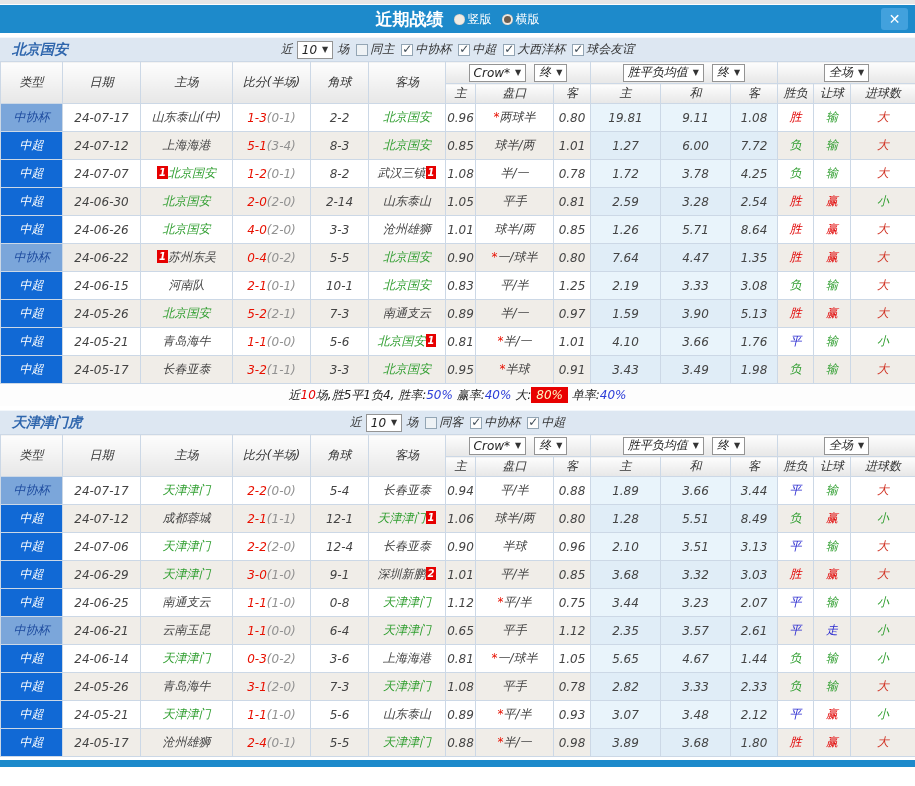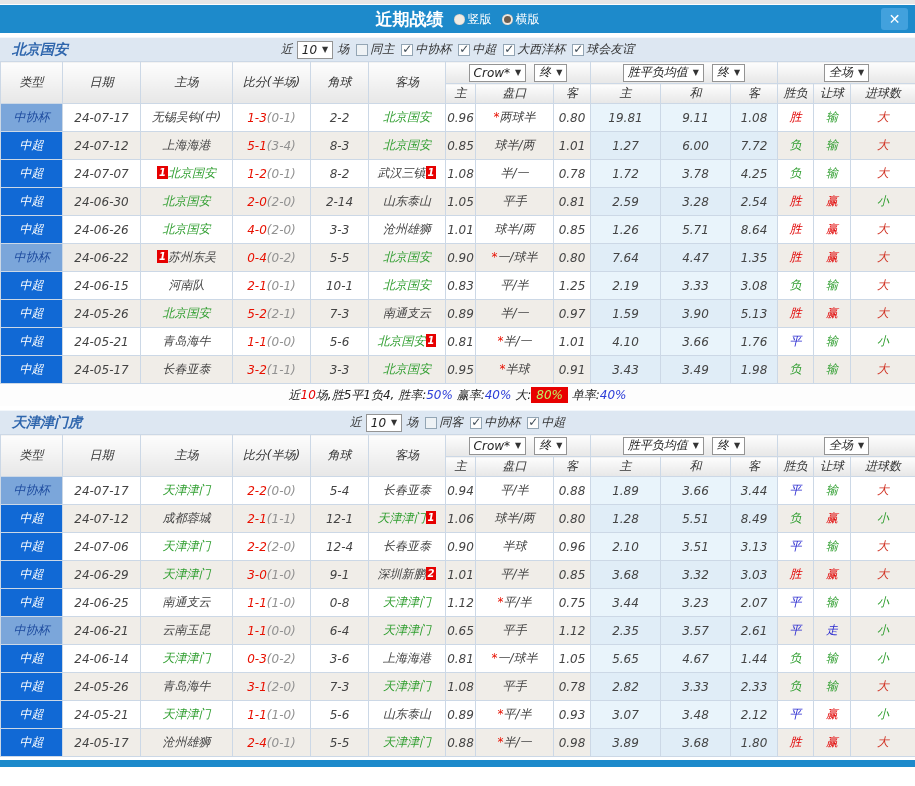--- a/index.html
+++ b/index.html
@@ -43,21 +43,21 @@
   .score-main { color:#e81000; }
   .score-half { color:#919191; }
   .focus-team { color:#2f9e2f; }
   .card-badge { display:inline-block; background:#e60000; color:#fff; font-size:10px; font-weight:bold; line-height:13px; padding:0 2px; vertical-align:1px; }
   .star { color:#e81000; }
 
   .summary { height:22px; line-height:22px; text-align:center; font-size:12px; color:#222; background:#fdfdfd; }
   .summary .c-blue { color:#2b3cd8; }
   .summary .c-red { color:#e80000; }
   .summary .c-green { color:#2f9e2f; }
-  .summary .bg-red { background:#e80000; color:#bef264; padding:1px 5px; }
+  .summary .bg-red { background:#e80000; color:#fef9c3; padding:1px 5px; }
   .summary .bg-green { background:#1f8c1f; color:#fff; padding:1px 5px; }
 
   .bottom-bar { height:7px; background:#1d8acb; margin-top:3px; }
 </style>
 </head>
 <body>
 
 <div id="app">
   <div class="top-strip"></div>
 
@@ -160,21 +160,21 @@
           <th>客</th>
           <th>胜负</th>
           <th>让球</th>
           <th>进球数</th>
         </tr>
       </thead>
       <tbody>
           <tr class="odd">
             <td class="type-cup">中协杯</td>
             <td>24-07-17</td>
-            <td><span>无锡吴钩(中)</span></td>
+            <td><span>山东泰山(中)</span></td>
             <td><span class="score-main">1-3</span><span class="score-half">(0-1)</span></td>
             <td>2-2</td>
             <td><span class="focus-team">北京国安</span></td>
             <td>0.96</td>
             <td><span class="star">*</span><span>两球半</span></td>
             <td>0.80</td>
             <td class="col-avg">19.81</td>
             <td class="col-avg">9.11</td>
             <td class="col-avg">1.08</td>
             <td style="color: rgb(225, 0, 0);">胜</td>

